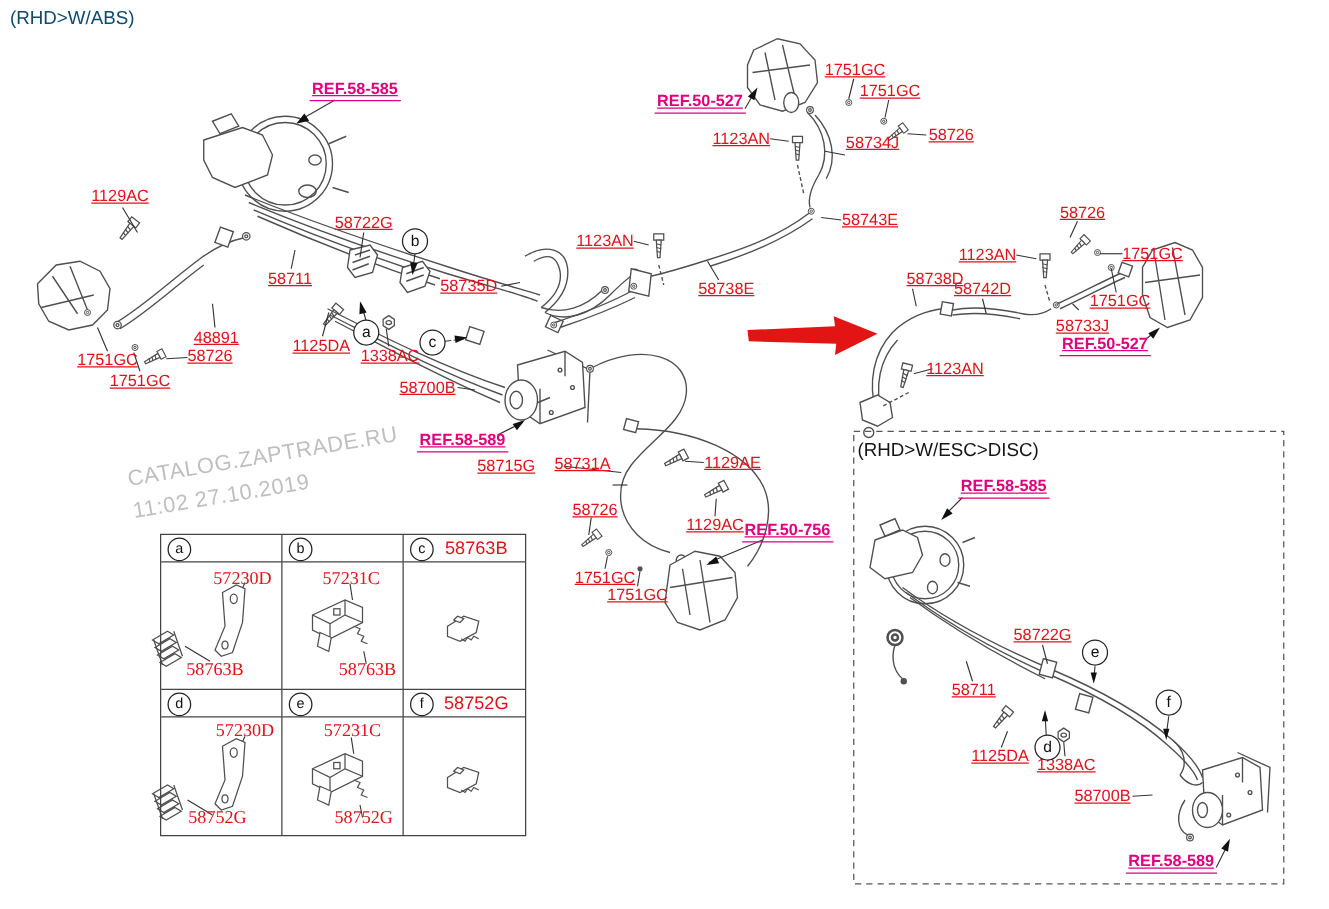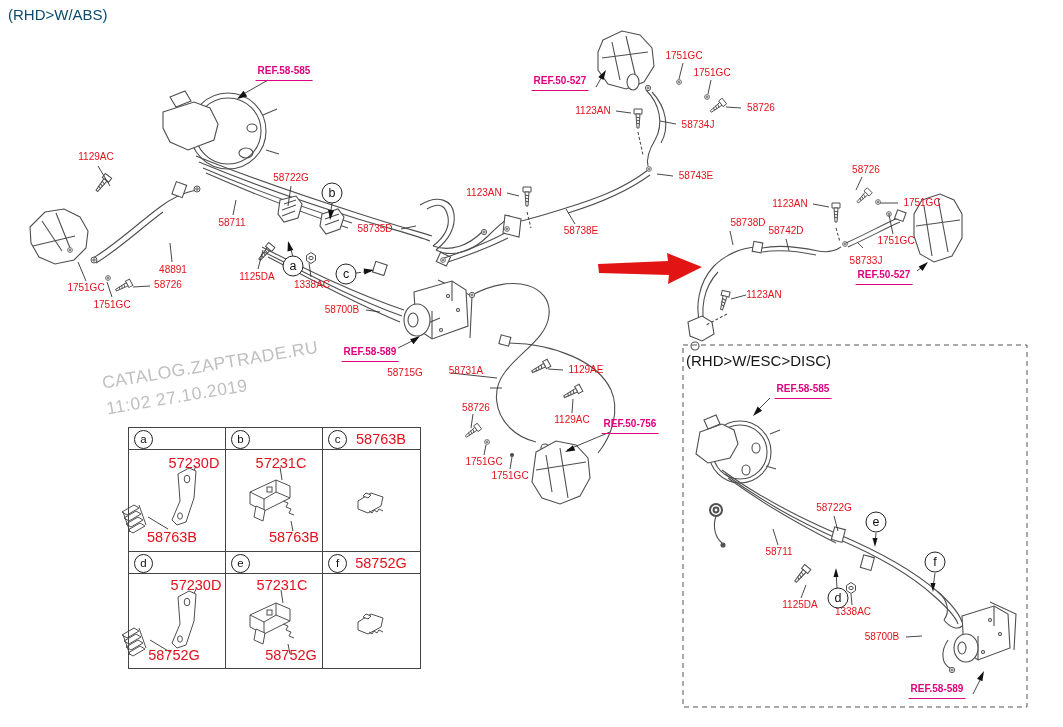--- a/index.html
+++ b/index.html
@@ -1,39 +1,39 @@
 <!DOCTYPE html>
 <html><head>
 <meta charset="utf-8">
 <style>
   html,body{margin:0;padding:0;background:#fff;}
   .stage{position:relative;width:1063px;height:727px;background:#fff;overflow:hidden;
          font-family:"Liberation Sans",sans-serif;}
   .art{position:absolute;left:0;top:0;}
   .title{position:absolute;left:8px;top:6px;font-size:15px;color:#0c4a6e;white-space:nowrap;}
   .inset-title{position:absolute;left:686px;top:352px;font-size:15px;color:#151515;white-space:nowrap;}
-  .plbl{position:absolute;transform:translateX(-50%);font-size:10px;color:#e1121c;
-        white-space:nowrap;line-height:16px;}
+  .plbl{position:absolute;transform:translateX(-50%);font-size:13px;color:#e1121c;
+        white-space:nowrap;line-height:16px;text-decoration:underline;}
   .ref{color:#e0007d;font-weight:bold;border-bottom:1.6px solid #e0007d;padding:0 2px 1px 2px;}
   .circ{position:absolute;width:19px;height:19px;border:1.4px solid #222;border-radius:50%;
         background:#fff;text-align:center;line-height:19px;font-size:12.5px;color:#111;
         transform:translate(-50%,-50%);}
   .watermark{position:absolute;left:100px;top:370px;color:#bfbfbf;font-size:17.5px;
         line-height:26px;letter-spacing:.5px;transform:rotate(-9.5deg);transform-origin:left top;
         white-space:nowrap;}
   .ptable{position:absolute;left:128px;top:427px;width:293px;height:242px;
         border:1px solid #444;box-sizing:border-box;display:grid;
         grid-template-columns:97px 97px 1fr;grid-template-rows:22px 102px 22px 1fr;}
   .pt-cell{position:relative;border-right:1px solid #444;border-bottom:1px solid #444;box-sizing:border-box;}
   .pt-cell.last-col{border-right:none;}
   .pt-cell.last-row{border-bottom:none;}
   .pt-circ{position:absolute;left:5px;top:2px;width:17px;height:17px;border:1.3px solid #222;
         border-radius:50%;background:#fff;text-align:center;line-height:17px;font-size:11.5px;color:#111;}
   .pt-hlbl{position:absolute;top:3px;font-size:14.5px;color:#e1121c;transform:translateX(-50%);white-space:nowrap;}
-  .pt-num{position:absolute;font-size:14.5px;color:#e1121c;transform:translateX(-50%);white-space:nowrap;}
+  .pt-num{position:absolute;font-size:14.5px;color:#e1121c;transform:translateX(-50%);white-space:nowrap;font-family:Liberation Serif, serif;}
 </style>
 </head>
 <body>
 
 <div class="stage">
 
   <div class="watermark">
     <div>CATALOG.ZAPTRADE.RU</div>
     <div>11:02 27.10.2019</div>
   </div>
@@ -351,21 +351,21 @@
   <div class="plbl" style="left:312px;top:277px">1338AC</div>
   <div class="plbl" style="left:375px;top:221px">58735D</div>
   <div class="plbl" style="left:342px;top:302px">58700B</div>
   <div class="plbl ref" style="left:370px;top:344px">REF.58-589</div>
   <div class="plbl" style="left:405px;top:365px">58715G</div>
   <div class="plbl" style="left:466px;top:363px">58731A</div>
   <div class="plbl" style="left:484px;top:185px">1123AN</div>
   <div class="plbl" style="left:581px;top:223px">58738E</div>
   <div class="plbl ref" style="left:560px;top:73px">REF.50-527</div>
   <div class="plbl" style="left:593px;top:103px">1123AN</div>
-  <div class="plbl" style="left:698px;top:117px">58734J</div>
+  <div class="plbl" style="left:698px;top:106px">58734J</div>
   <div class="plbl" style="left:684px;top:48px">1751GC</div>
   <div class="plbl" style="left:712px;top:65px">1751GC</div>
   <div class="plbl" style="left:761px;top:100px">58726</div>
   <div class="plbl" style="left:696px;top:168px">58743E</div>
   <div class="plbl" style="left:586px;top:362px">1129AE</div>
   <div class="plbl" style="left:476px;top:400px">58726</div>
   <div class="plbl" style="left:572px;top:412px">1129AC</div>
   <div class="plbl ref" style="left:630px;top:416px">REF.50-756</div>
   <div class="plbl" style="left:484px;top:454px">1751GC</div>
   <div class="plbl" style="left:510px;top:468px">1751GC</div>

